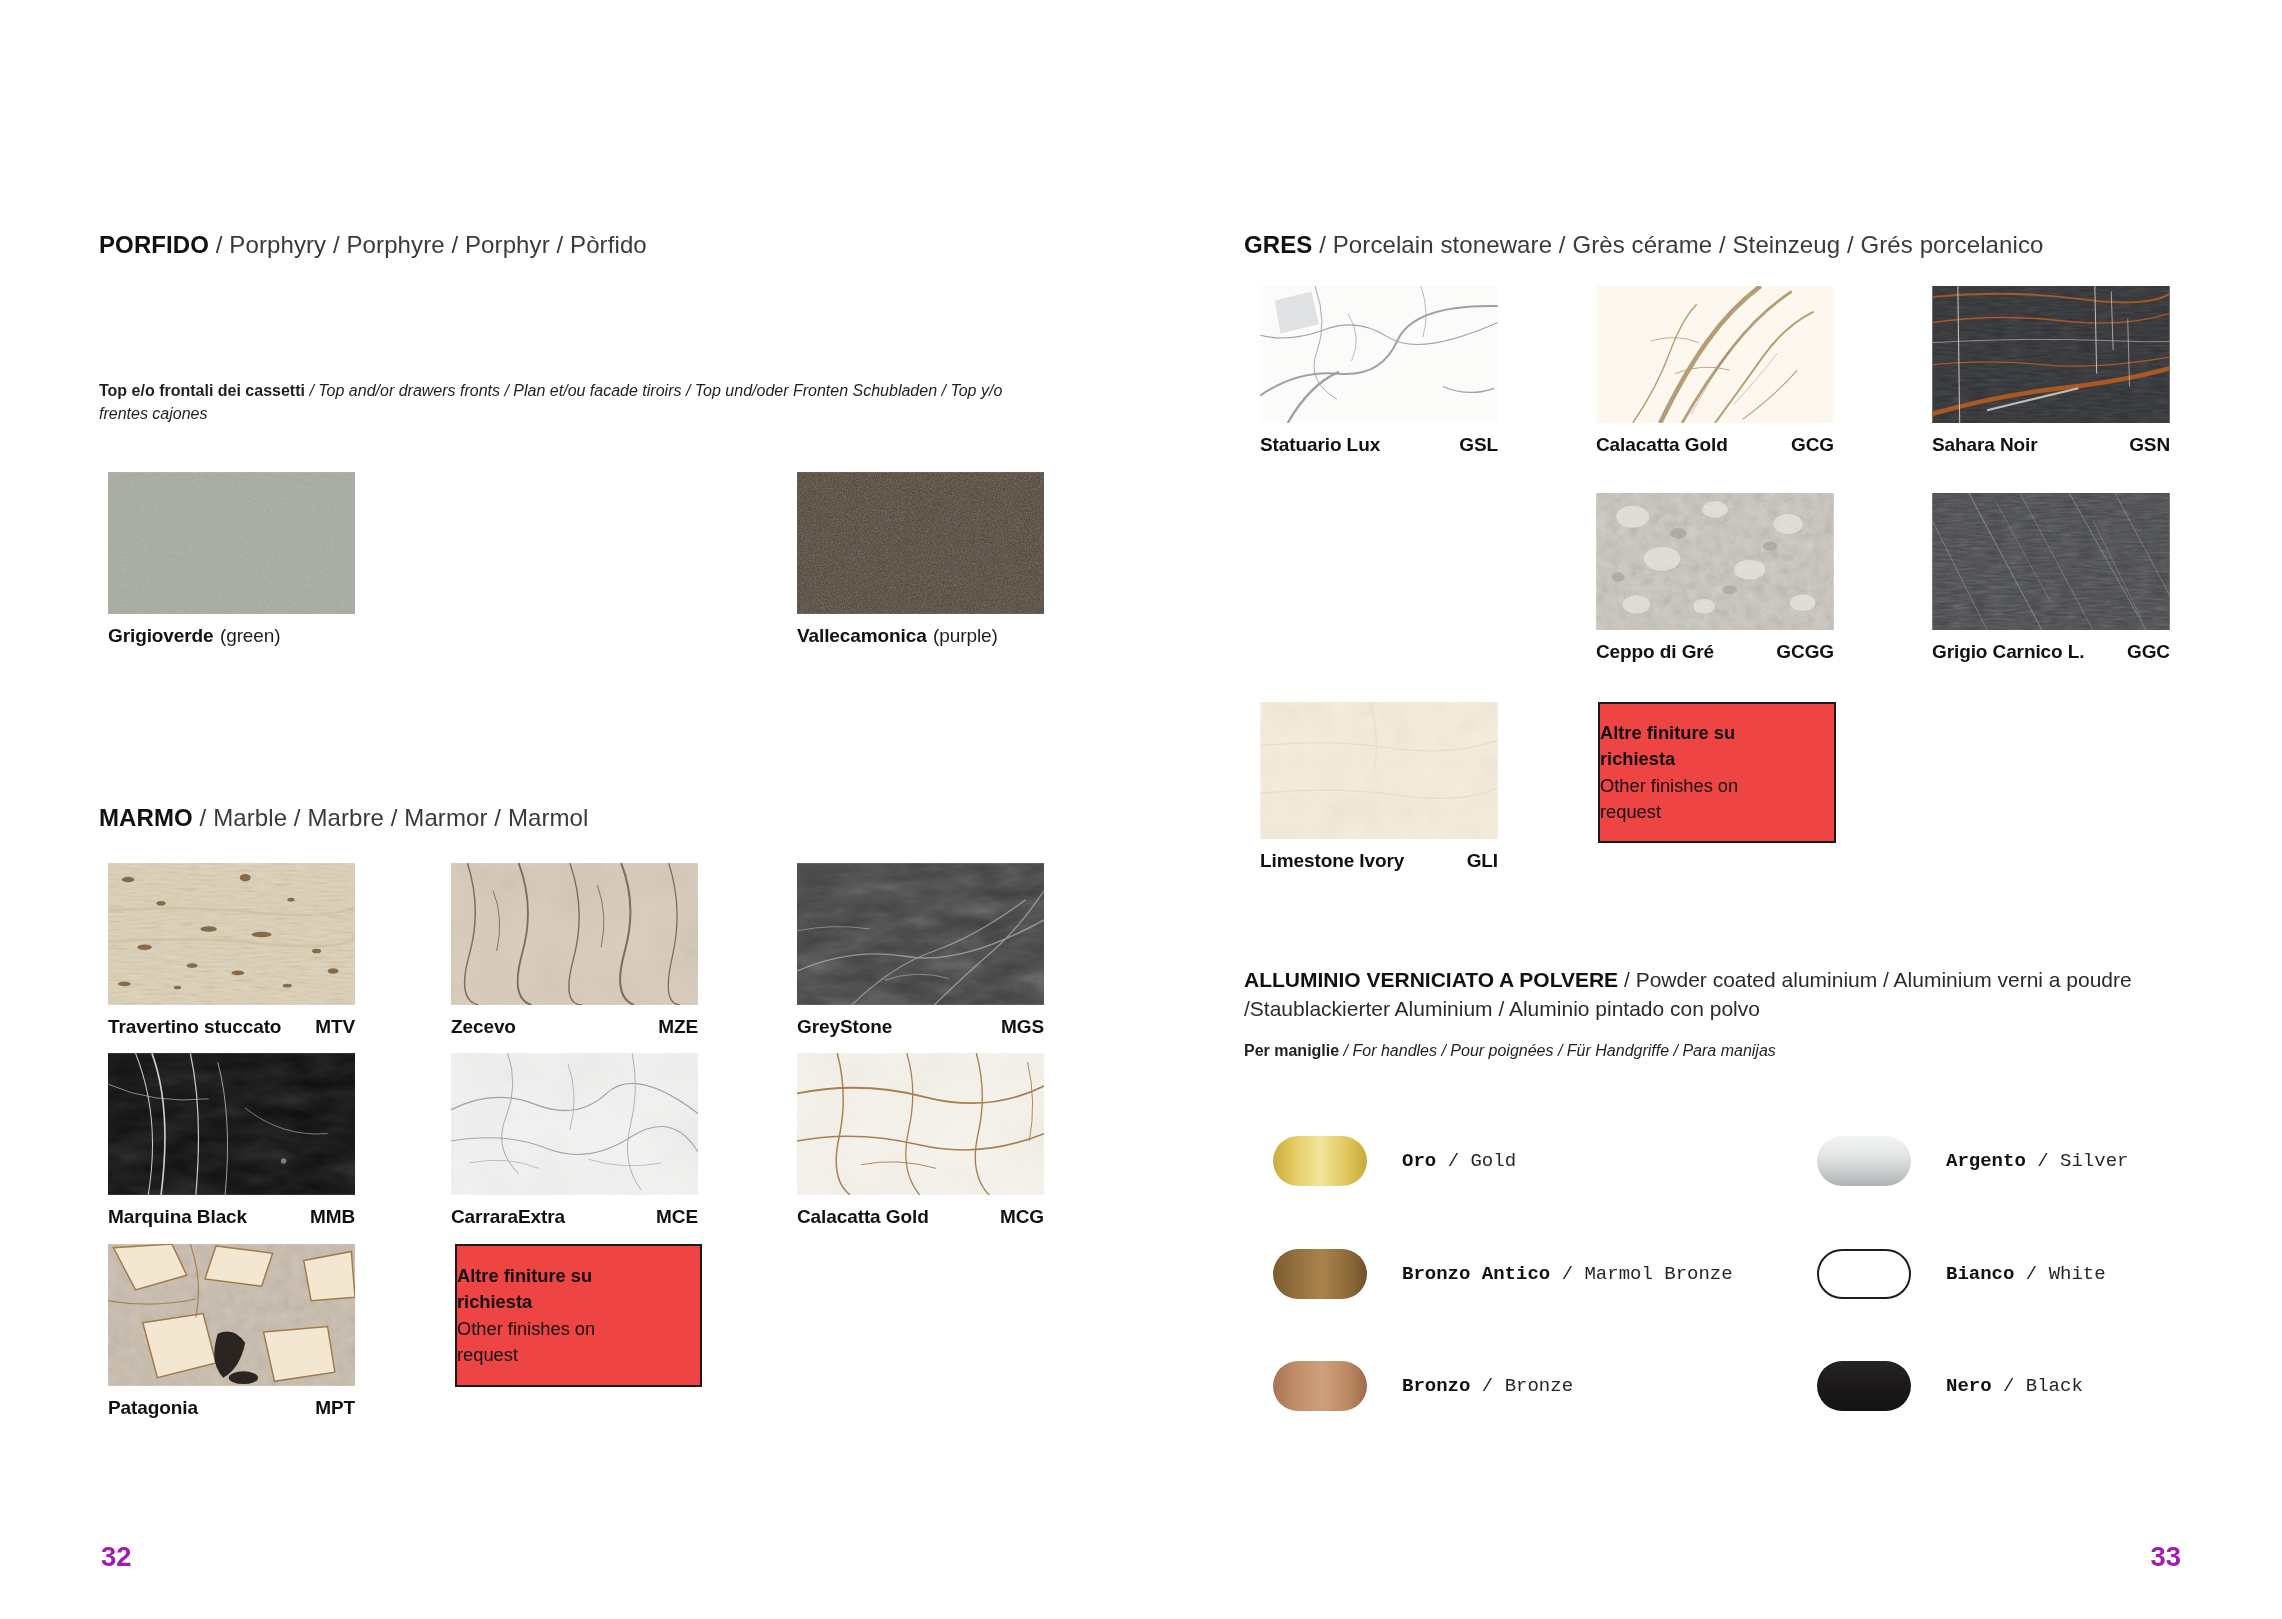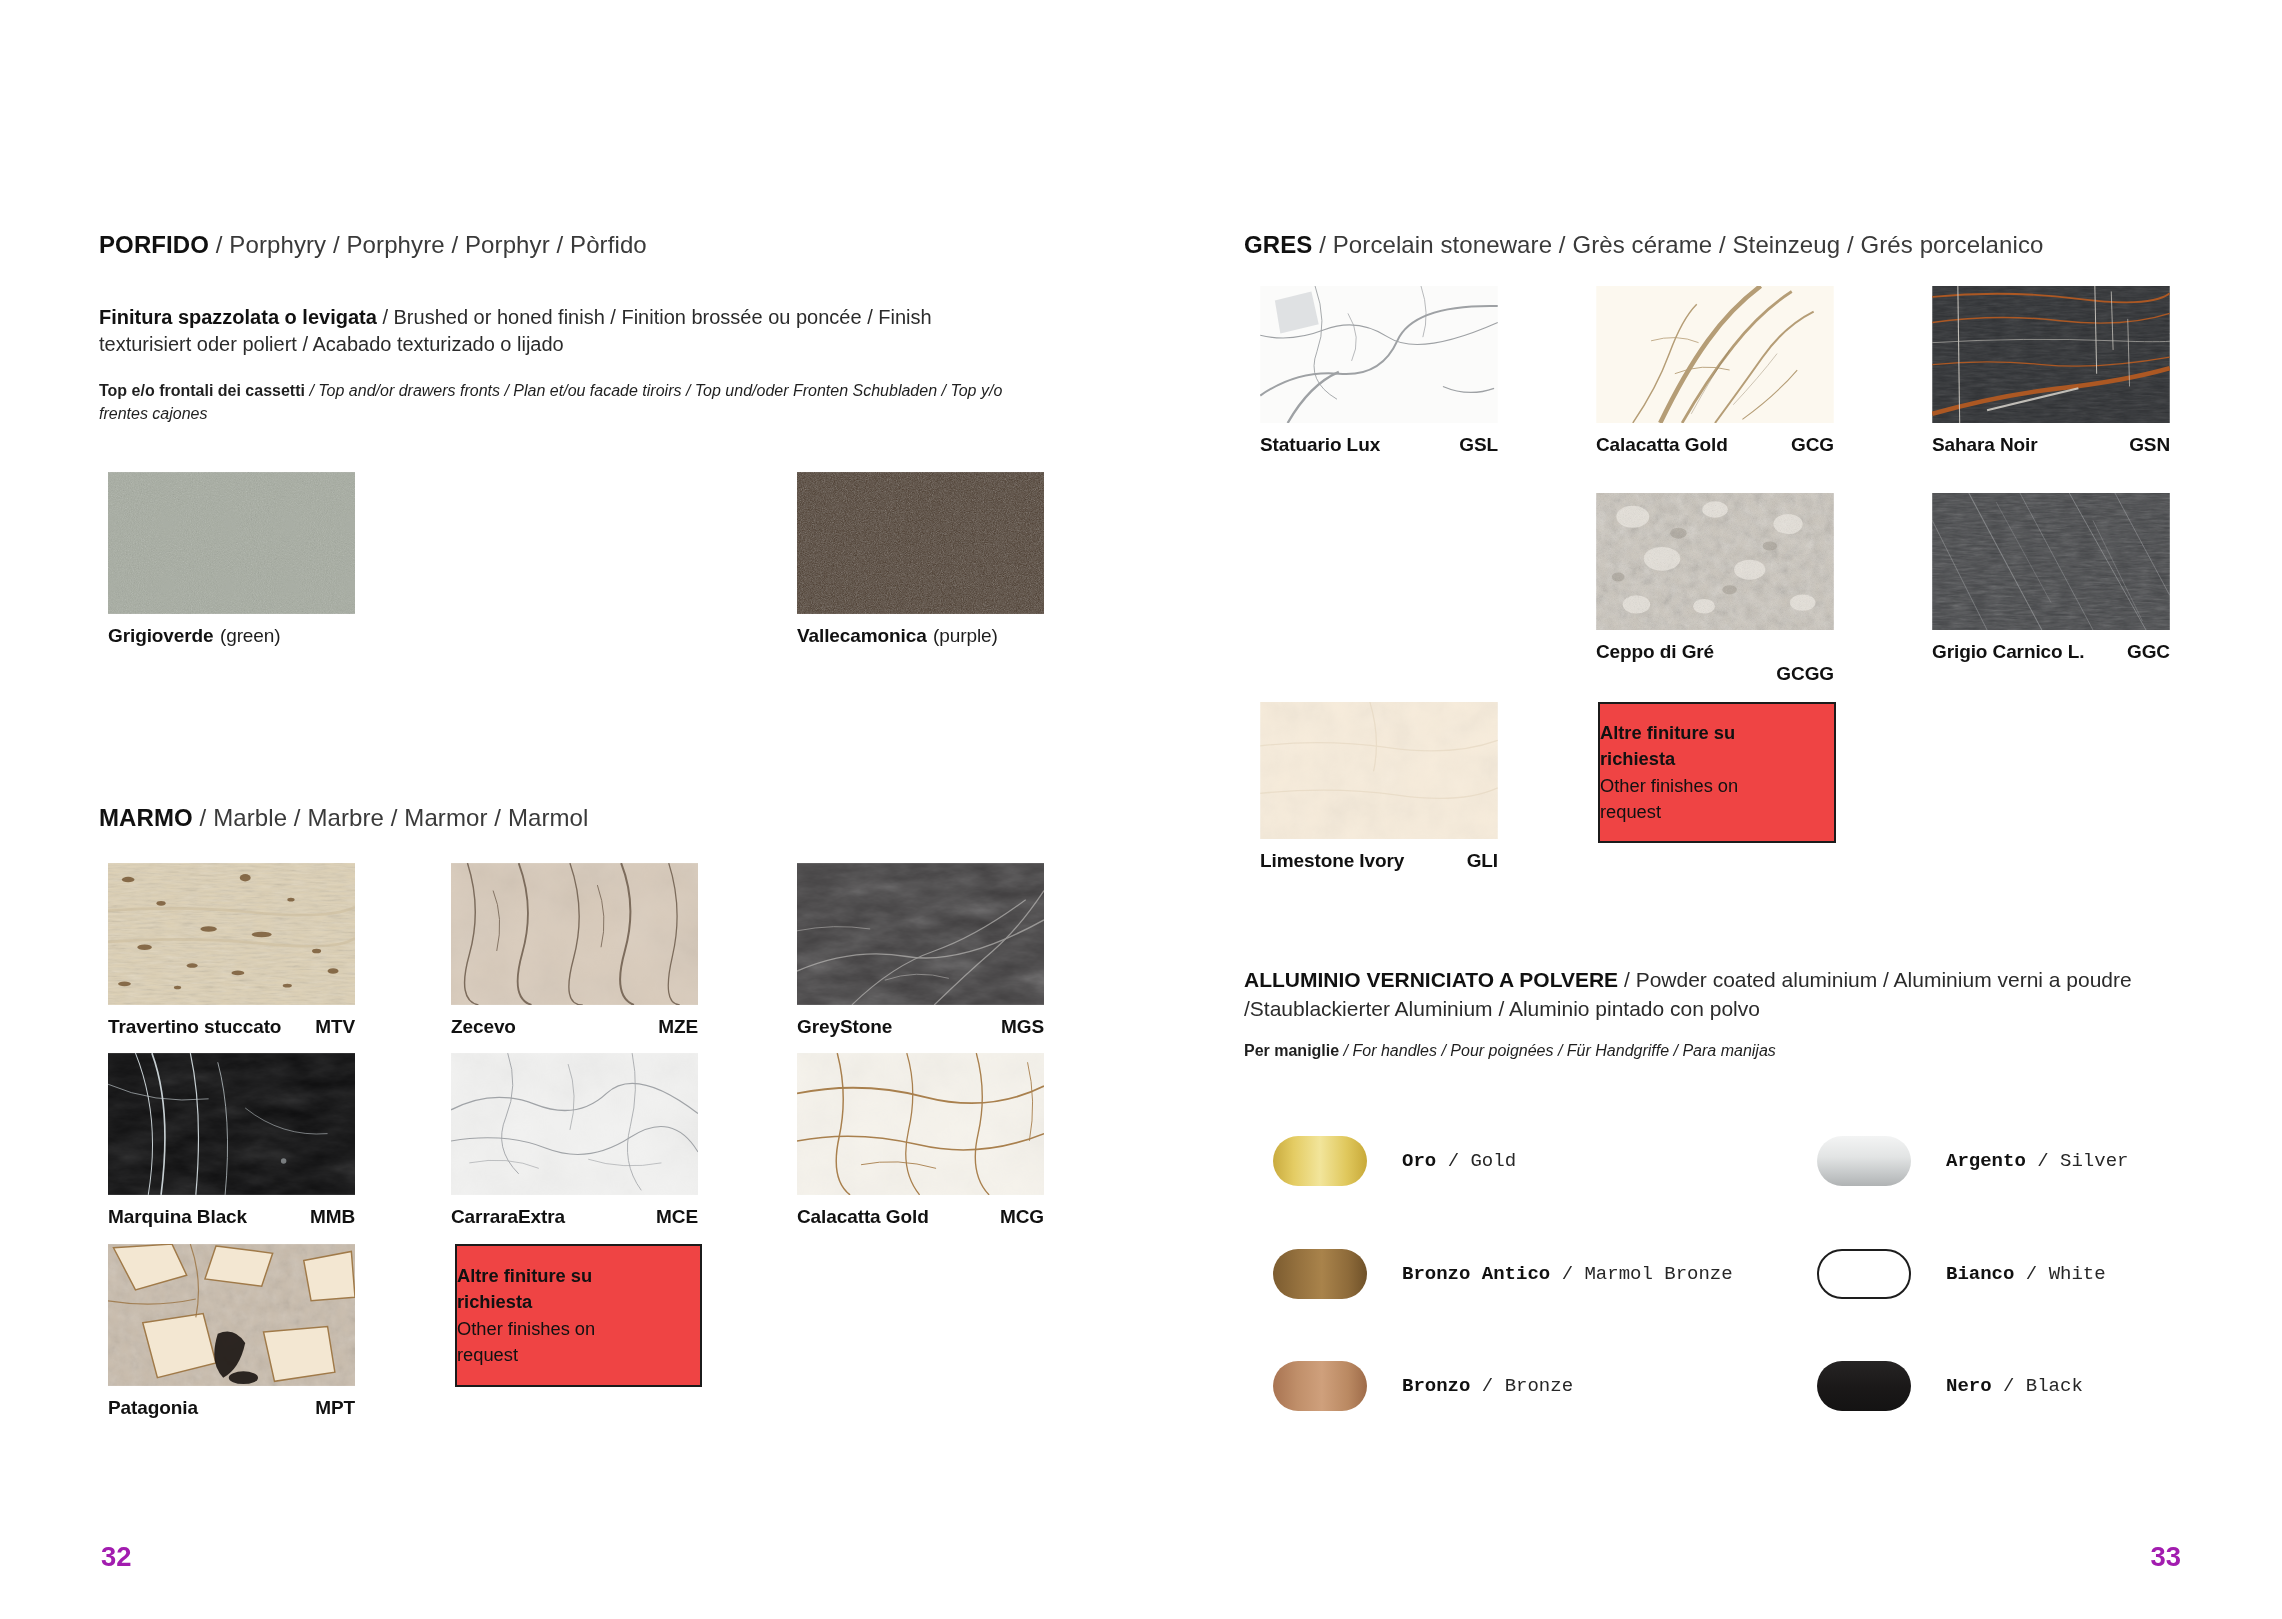--- a/index.html
+++ b/index.html
@@ -109,23 +109,20 @@
 </defs>
 </svg>
 
 <div class="page page-left">
 
   <div class="sec-head" style="left:99px;top:231px;">
     <b>PORFIDO</b>
     <span>/ Porphyry / Porphyre / Porphyr / Pòrfido</span>
   </div>
 
-  <div class="sub-bold" style="left:99px;top:304px;width:923px;">
-    <b>Finitura spazzolata o levigata</b><span> / Brushed or honed finish / Finition brossée ou poncée / Finish texturisiert oder poliert / Acabado texturizado o lijado</span>
-  </div>
 
   <div class="sub-ital" style="left:99px;top:379px;width:918px;">
     <b>Top e/o frontali dei cassetti</b><i> / Top and/or drawers fronts / Plan et/ou facade tiroirs / Top und/oder Fronten Schubladen / Top y/o frentes cajones</i>
   </div>
 
   <div class="cell" style="left:108px;top:472px;">
     <svg class="sw" width="247" height="142" viewBox="0 0 270 155">
       <rect width="270" height="155" fill="#a9aea3"></rect>
       <rect width="270" height="155" filter="url(#fspeck)" opacity="0.55"></rect>
       <rect width="270" height="155" fill="#9fa89c" opacity="0.25"></rect>
@@ -410,21 +407,21 @@
           <ellipse cx="118" cy="124" rx="12" ry="8"></ellipse>
       </g>
       <g fill="#9c968c" opacity="0.55">
         <ellipse cx="90" cy="44" rx="9" ry="6"></ellipse>
           <ellipse cx="190" cy="58" rx="8" ry="5"></ellipse>
         <ellipse cx="24" cy="92" rx="7" ry="5"></ellipse>
           <ellipse cx="146" cy="106" rx="8" ry="5"></ellipse>
       </g>
       <rect width="260" height="150" filter="url(#fspeck2)" opacity="0.25"></rect>
     </svg>
-    <div class="cap" style="width:238px;flex-direction:column;">
+    <div class="cap" style="width:238px;">
       <span class="nm">Ceppo di Gré</span>
       <span class="cd">GCGG</span>
     </div>
   </div>
 
   <div class="cell" style="left:791px;top:493px;">
     <svg class="sw" width="238" height="137" viewBox="0 0 260 150">
       <rect width="260" height="150" fill="#46484a"></rect>
       <rect width="260" height="150" filter="url(#fgrain)" opacity="0.4"></rect>
       <g stroke="#cfd2d4" fill="none" opacity="0.55">

